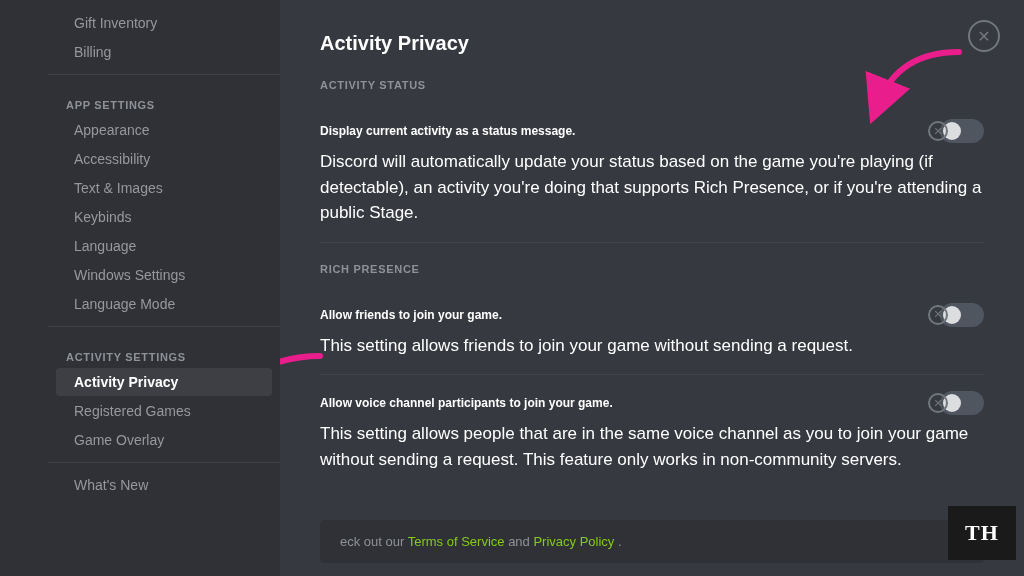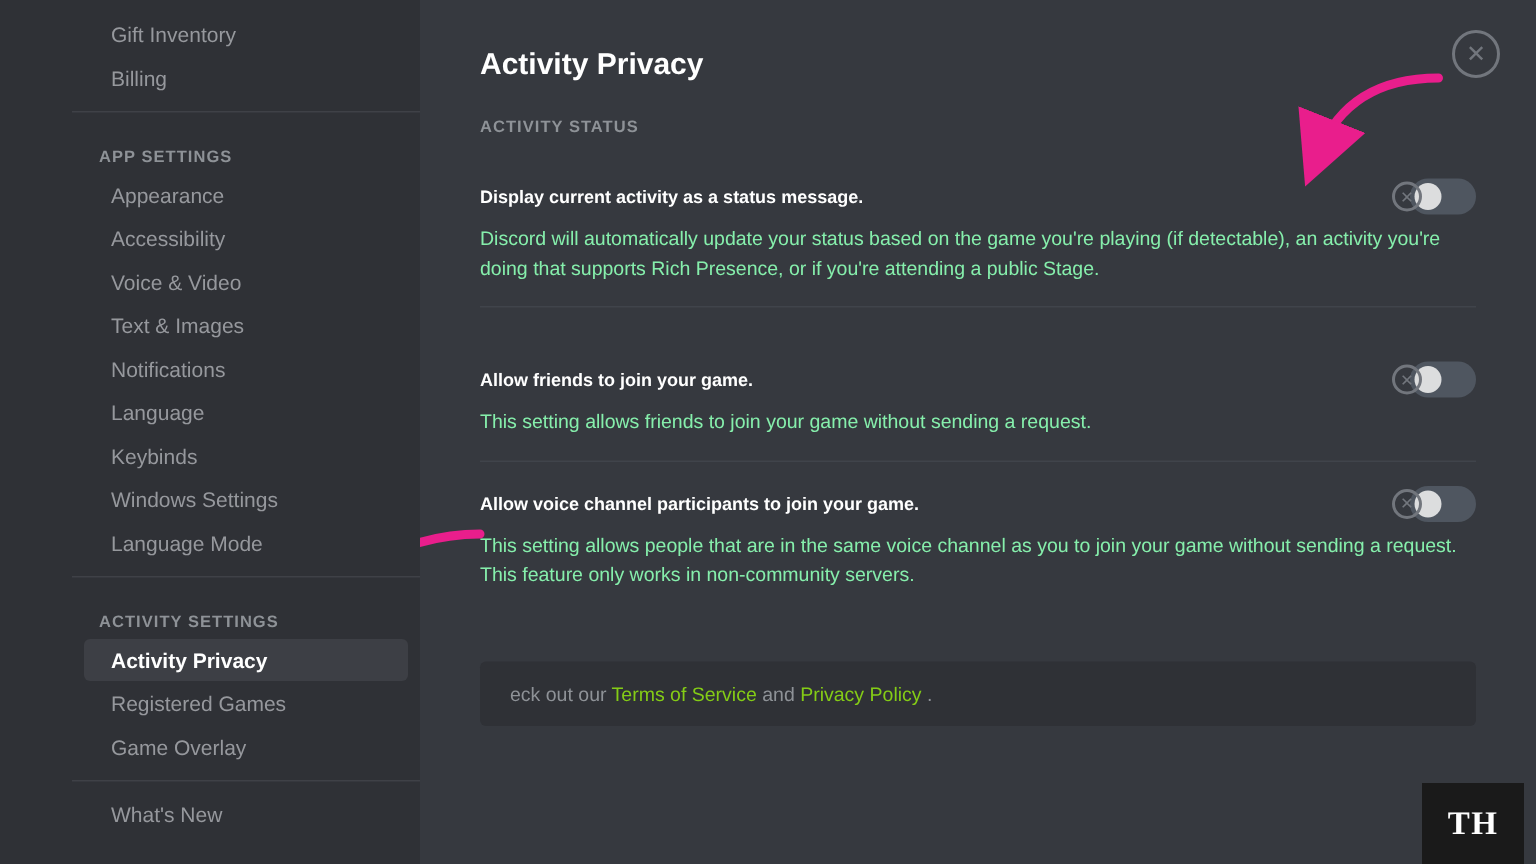--- a/index.html
+++ b/index.html
@@ -113,22 +113,22 @@
       margin-bottom: 6px;
     }
 
     .setting-title {
       font-size: 12px;
       font-weight: 600;
       color: #fff;
     }
 
     .setting-desc {
-      font-size: 13px;
-      color: #86efac;
+      font-size: 17px;
+      color: #ffffff;
       line-height: 1.5;
       max-width: 680px;
     }
 
     
     .toggle {
       display: flex;
       align-items: center;
       gap: 0;
       flex-shrink: 0;
@@ -179,21 +179,21 @@
       margin-top: 32px;
     }
     .footer-notice a {
       color: #84cc16;
       text-decoration: none;
     }
 
     
     .watermark {
       position: absolute;
-      bottom: 0;
+      bottom: 16px;
       right: 8px;
       background: #1a1a1a;
       color: #fff;
       font-size: 22px;
       font-weight: 900;
       width: 68px;
       height: 54px;
       display: flex;
       align-items: center;
       justify-content: center;
@@ -207,25 +207,23 @@
 <nav class="sidebar">
 
   <div class="sidebar-item">Gift Inventory</div>
   <div class="sidebar-item">Billing</div>
 
   <div class="sidebar-divider"></div>
 
   <div class="sidebar-section-label">APP SETTINGS</div>
   <div class="sidebar-item">Appearance</div>
   <div class="sidebar-item">Accessibility</div>
-  <div class="sidebar-item">Voice &amp; Video</div>
   <div class="sidebar-item">Text &amp; Images</div>
-  <div class="sidebar-item">Notifications</div>
+  <div class="sidebar-item">Keybinds</div>
   <div class="sidebar-item">Language</div>
-  <div class="sidebar-item">Keybinds</div>
   <div class="sidebar-item">Windows Settings</div>
   <div class="sidebar-item">Language Mode</div>
 
   <div class="sidebar-divider"></div>
 
   <div class="sidebar-section-label">ACTIVITY SETTINGS</div>
   <div class="sidebar-item active">Activity Privacy</div>
   <div class="sidebar-item">Registered Games</div>
   <div class="sidebar-item">Game Overlay</div>
 
@@ -250,20 +248,21 @@
         <div class="toggle-x">✕</div>
         <div class="toggle-switch off">
           <div class="knob"></div>
         </div>
       </div>
     </div>
     <p class="setting-desc">Discord will automatically update your status based on the game you're playing (if detectable), an activity you're doing that supports Rich Presence, or if you're attending a public Stage.</p>
   </div>
 
   <div style="margin-top: 20px;">
+    <div class="section-label">RICH PRESENCE</div>
 
     <div class="setting-row">
       <div class="setting-header">
         <span class="setting-title">Allow friends to join your game.</span>
         <div class="toggle">
           <div class="toggle-x">✕</div>
           <div class="toggle-switch off">
             <div class="knob"></div>
           </div>
         </div>

